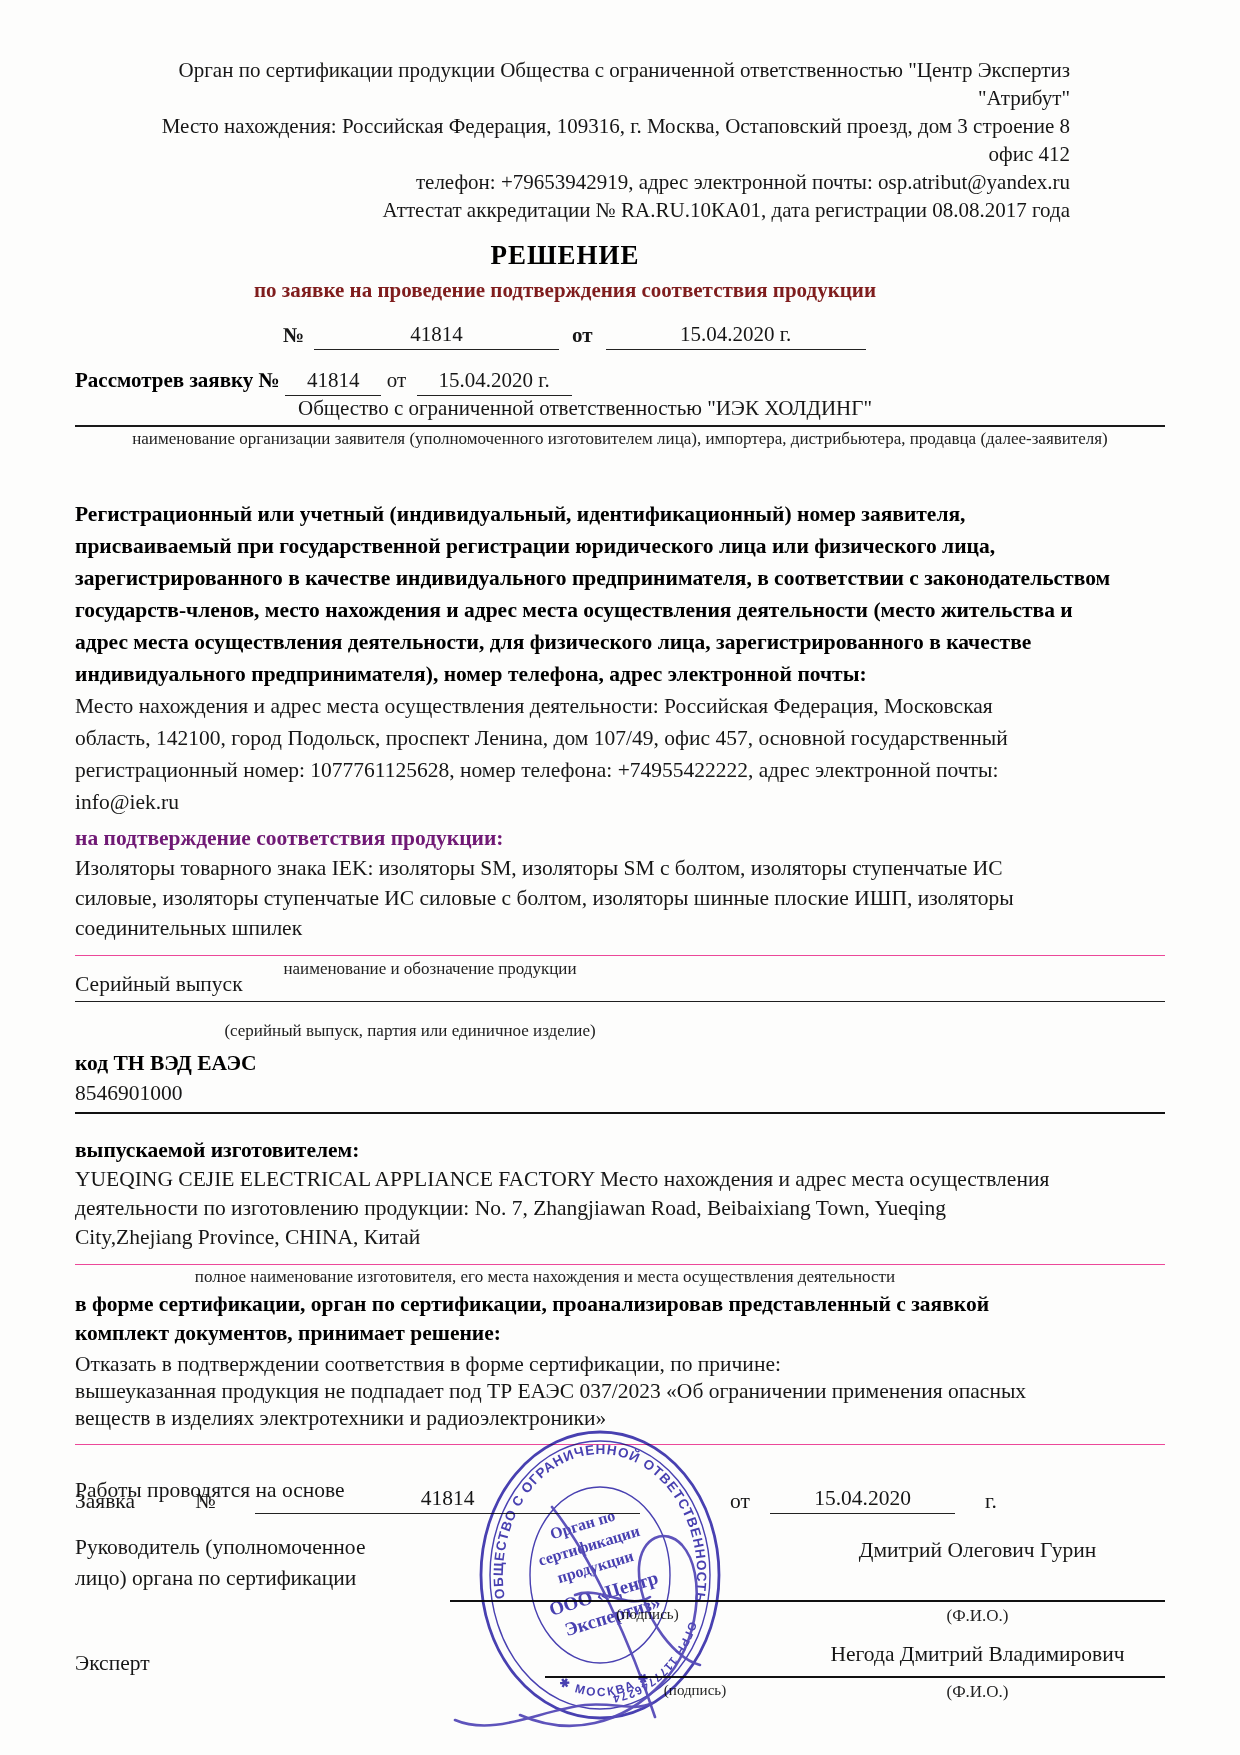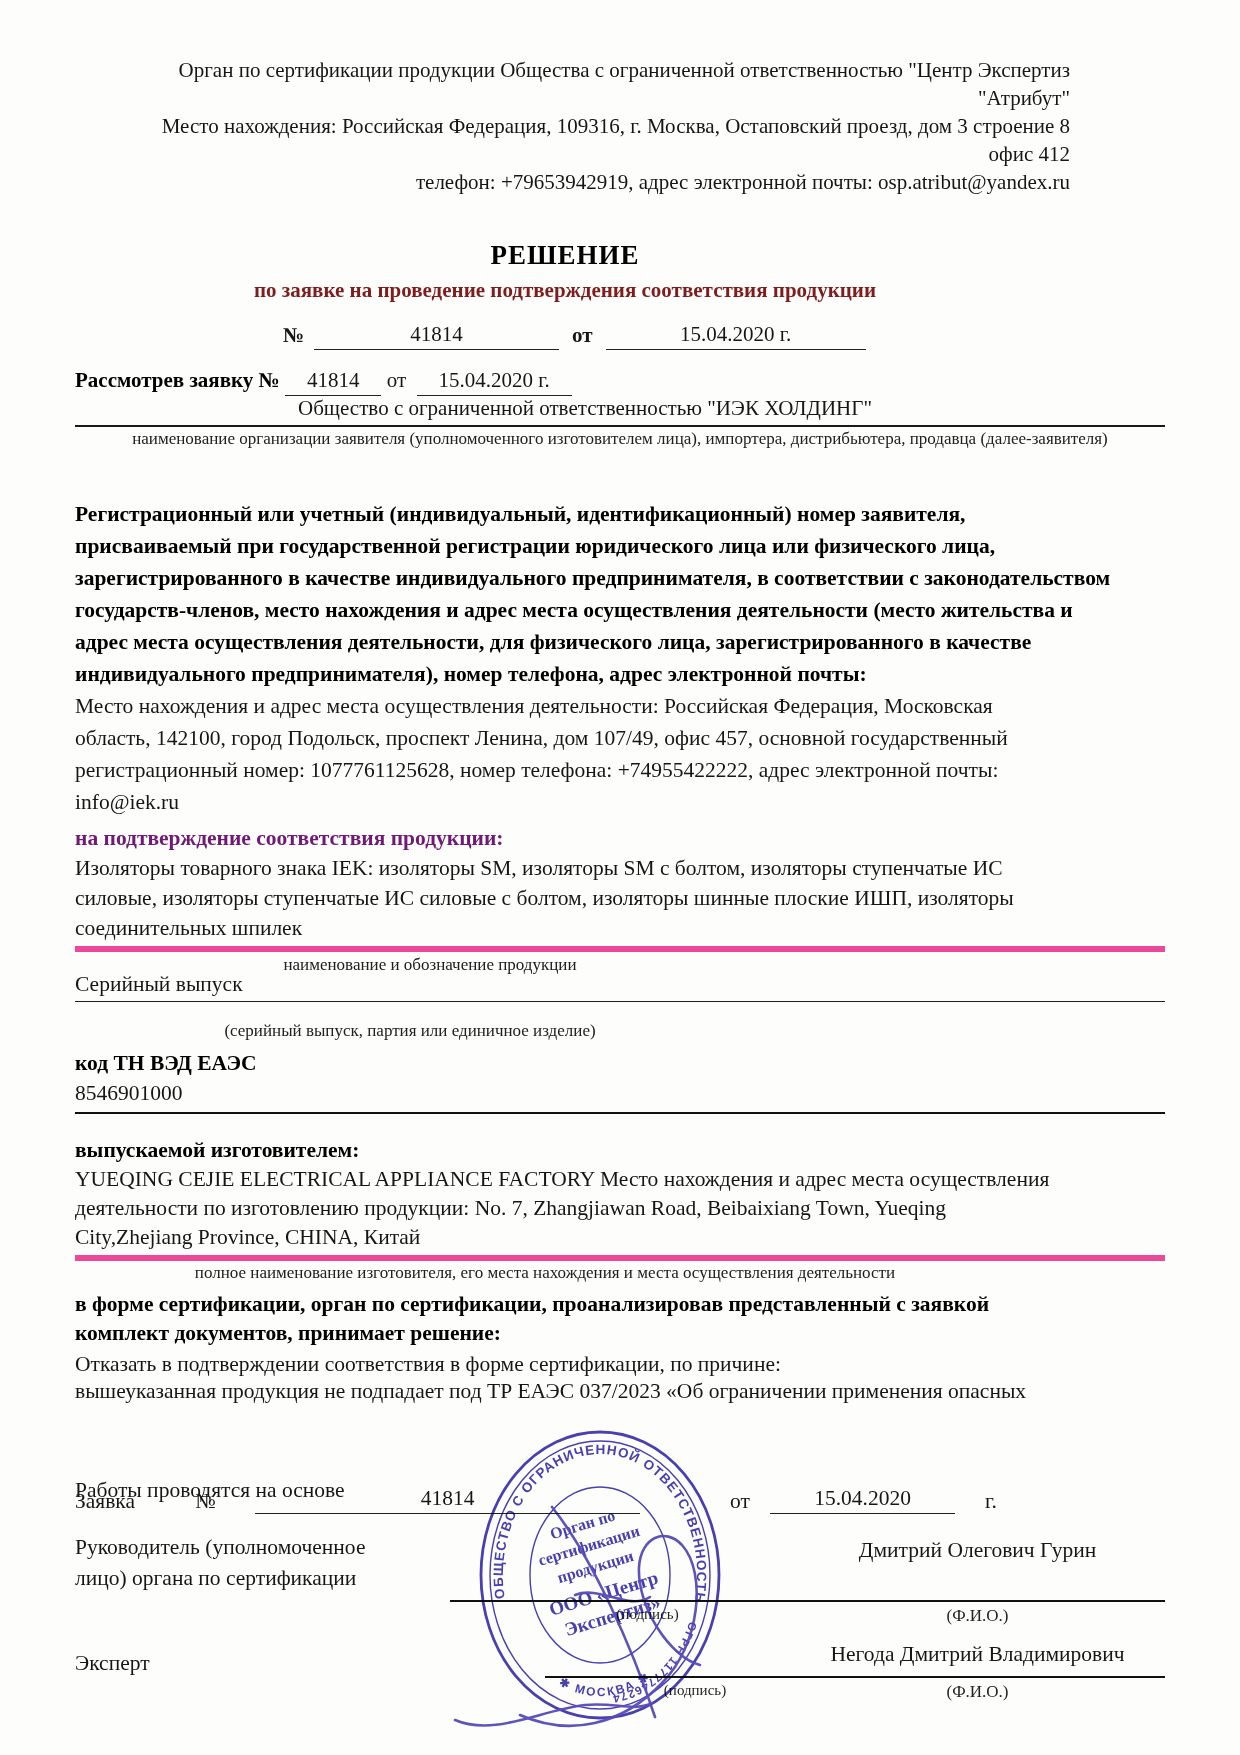--- a/index.html
+++ b/index.html
@@ -47,21 +47,21 @@
 
   
   .registration { top:498px; font-size:21.5px; }
   .registration .b { font-weight:bold; color:#000; line-height:32px; }
   .registration .n { line-height:32px; }
 
   
   .product { top:823px; font-size:21.5px; }
   .product .head { font-weight:bold; color:#701a75; line-height:30px; }
   .product .pline { line-height:30px; }
-  .lastline { display:flex; align-items:flex-end; border-bottom:6px solid #ec4899; padding-bottom:3px; }
+  .lastline { display:flex; align-items:flex-end; border-bottom:1px solid #ec4899; padding-bottom:12px; }
   .product .caption { margin-top:3px; padding-right:380px; }
 
   
   .serial { top:972px; font-size:21.5px; }
   .serial .value { border-bottom:1.8px solid #1f1f1f; padding-bottom:4px; }
   .serial .caption { margin-top:19px; padding-right:420px; }
 
   
   .tnved { top:1048px; font-size:21.5px; }
   .tnved .lbl { font-weight:bold; color:#000; line-height:30px; }
@@ -101,20 +101,21 @@
 <body>
 
 <div class="page">
 
   <div class="abs header">
     <div class="line">Орган по сертификации продукции Общества с ограниченной ответственностью "Центр Экспертиз</div>
     <div class="line">"Атрибут"</div>
     <div class="line">Место нахождения: Российская Федерация, 109316, г. Москва, Остаповский проезд, дом 3 строение 8</div>
     <div class="line">офис 412</div>
     <div class="line">телефон: +79653942919, адрес электронной почты: osp.atribut@yandex.ru</div>
+    <div class="line">Аттестат аккредитации № RA.RU.10КА01, дата регистрации 08.08.2017 года</div>
   </div>
 
   <div class="abs title-block">
     <div class="title-main">РЕШЕНИЕ</div>
     <div class="title-sub">по заявке на проведение подтверждения соответствия продукции</div>
   </div>
 
   <div class="abs num-row">
     <span class="lbl">№</span>
     <span class="u u1">41814</span>
@@ -175,20 +176,23 @@
         <span class="line mline">City,Zhejiang Province, CHINA, Китай</span>
       </div>
     <div class="caption">полное наименование изготовителя, его места нахождения и места осуществления деятельности</div>
   </div>
 
   <div class="abs decision">
     <div class="line h">в форме сертификации, орган по сертификации, проанализировав представленный с заявкой</div>
     <div class="line h">комплект документов, принимает решение:</div>
     <div class="line r">Отказать в подтверждении соответствия в форме сертификации, по причине:</div>
     <div class="line d">вышеуказанная продукция не подпадает под ТР ЕАЭС 037/2023 «Об ограничении применения опасных</div>
+    <div class="lastline">
+        <span class="line d">веществ в изделиях электротехники и радиоэлектроники»</span>
+      </div>
   </div>
 
   <div class="abs basis-intro">Работы проводятся на основе</div>
   <div class="abs basis-row">
     <span class="w-app">Заявка</span>
     <span class="w-no">№</span>
     <span class="u-num">41814</span>
     <span class="w-ot">от</span>
     <span class="u-date">15.04.2020</span>
     <span class="w-g">г.</span>

